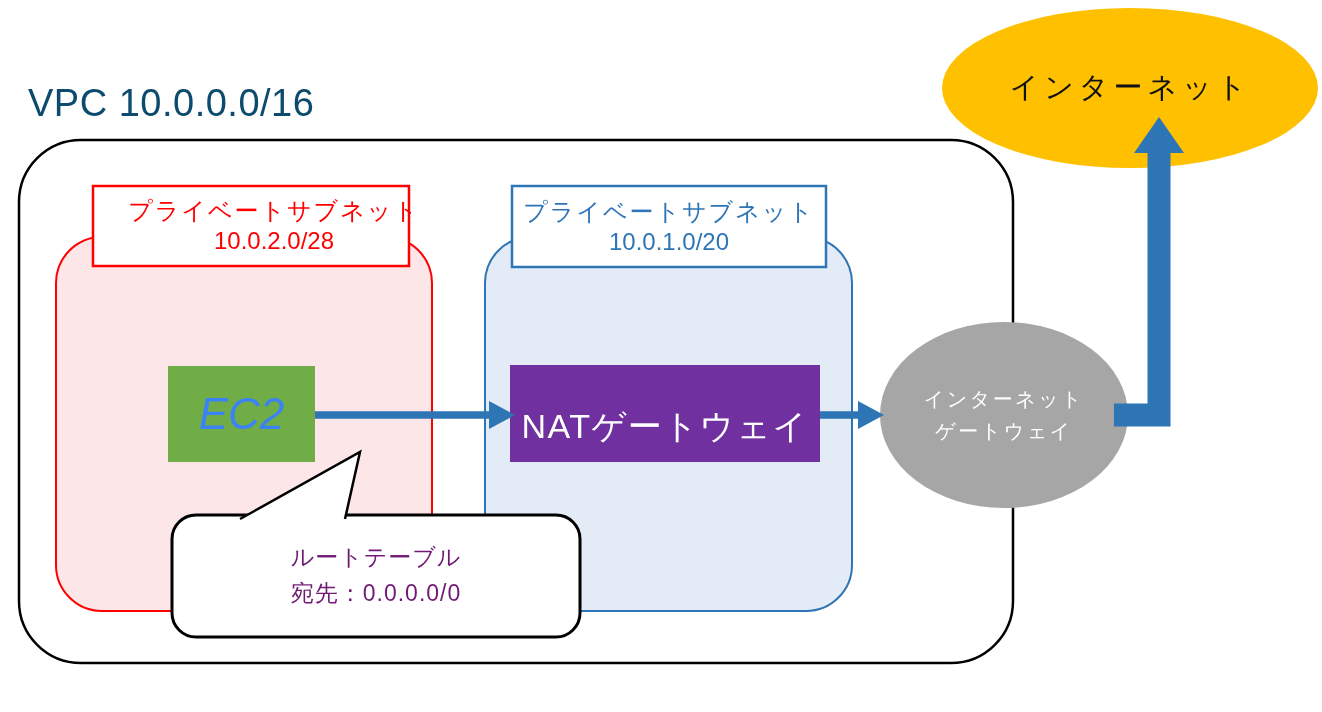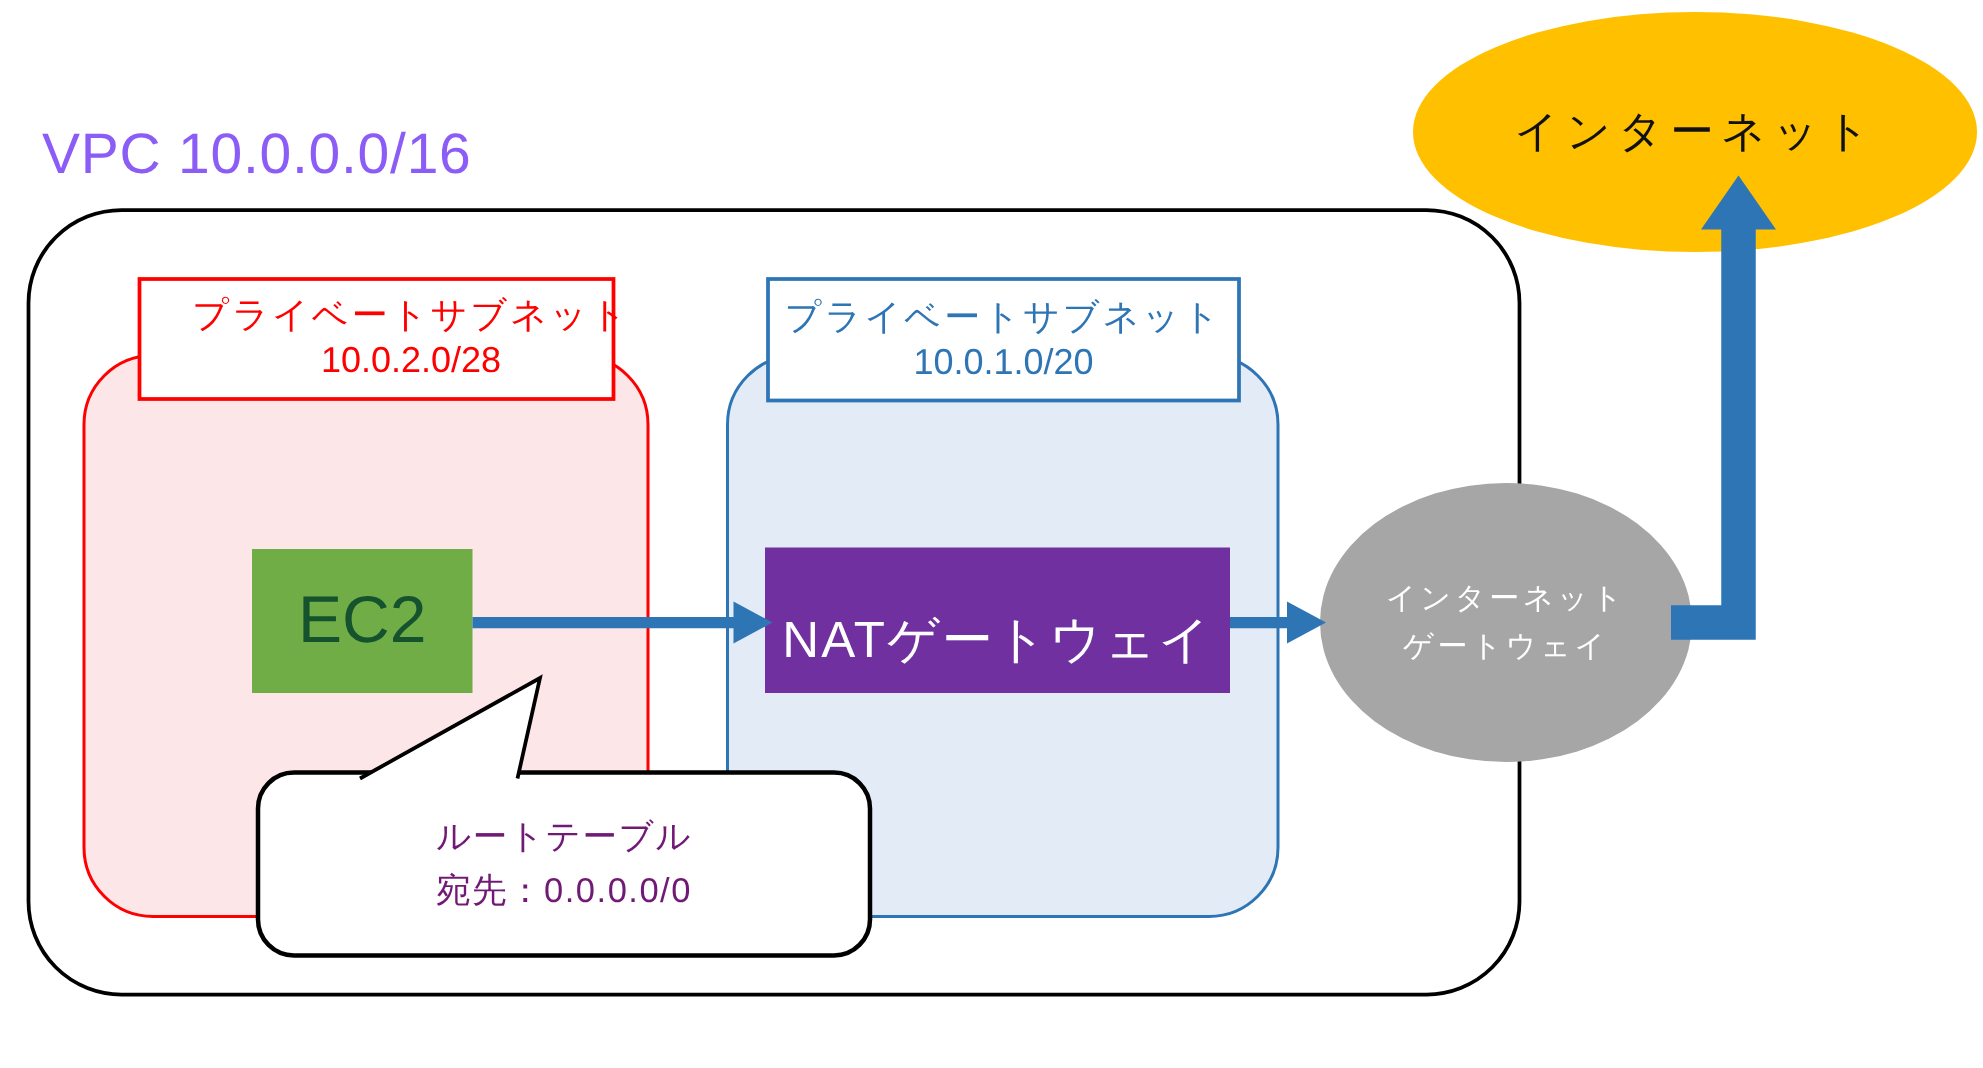--- a/index.html
+++ b/index.html
@@ -18,31 +18,31 @@
     flex-direction: column;
     align-items: center;
     justify-content: center;
     text-align: center;
     pointer-events: none;
     white-space: nowrap;
   }
   .t-title {
     left: 28px; top: 82px;
     font-size: 38px;
-    color: #8b5cf6;
+    color: #0c4a6e;
     letter-spacing: 0.5px;
     align-items: flex-start;
   }
   .t-priv { left: 93px; top: 186px; width: 316px; height: 80px;
             color: #ff0000; font-size: 24px; line-height: 1.25; padding-left: 23px; }
   .t-pub  { left: 512px; top: 186px; width: 314px; height: 81px;
             color: #2e75b6; font-size: 24px; line-height: 1.25; }
   .jp-sp  { letter-spacing: 2px; }
   .t-ec2  { left: 168px; top: 366px; width: 147px; height: 96px;
-            color: #14532d; font-size: 44px; }
+            color: #3b82f6; font-size: 44px; font-style: italic; }
   .t-nat  { left: 510px; top: 365px; width: 310px; height: 123px;
             color: #ffffff; font-size: 34px; letter-spacing: 1.5px; }
   .t-igw  { left: 880px; top: 322px; width: 248px; height: 186px;
             color: #ffffff; font-size: 20px; line-height: 1.6; letter-spacing: 2.5px; }
   .t-net  { left: 943px; top: 8px; width: 375px; height: 160px;
             color: #111111; font-size: 29px; letter-spacing: 5px; }
   .t-callout { left: 172px; top: 515px; width: 408px; height: 122px;
                color: #701a75; font-size: 23px; line-height: 1.55; letter-spacing: 1px; }
 </style>
 </head>

